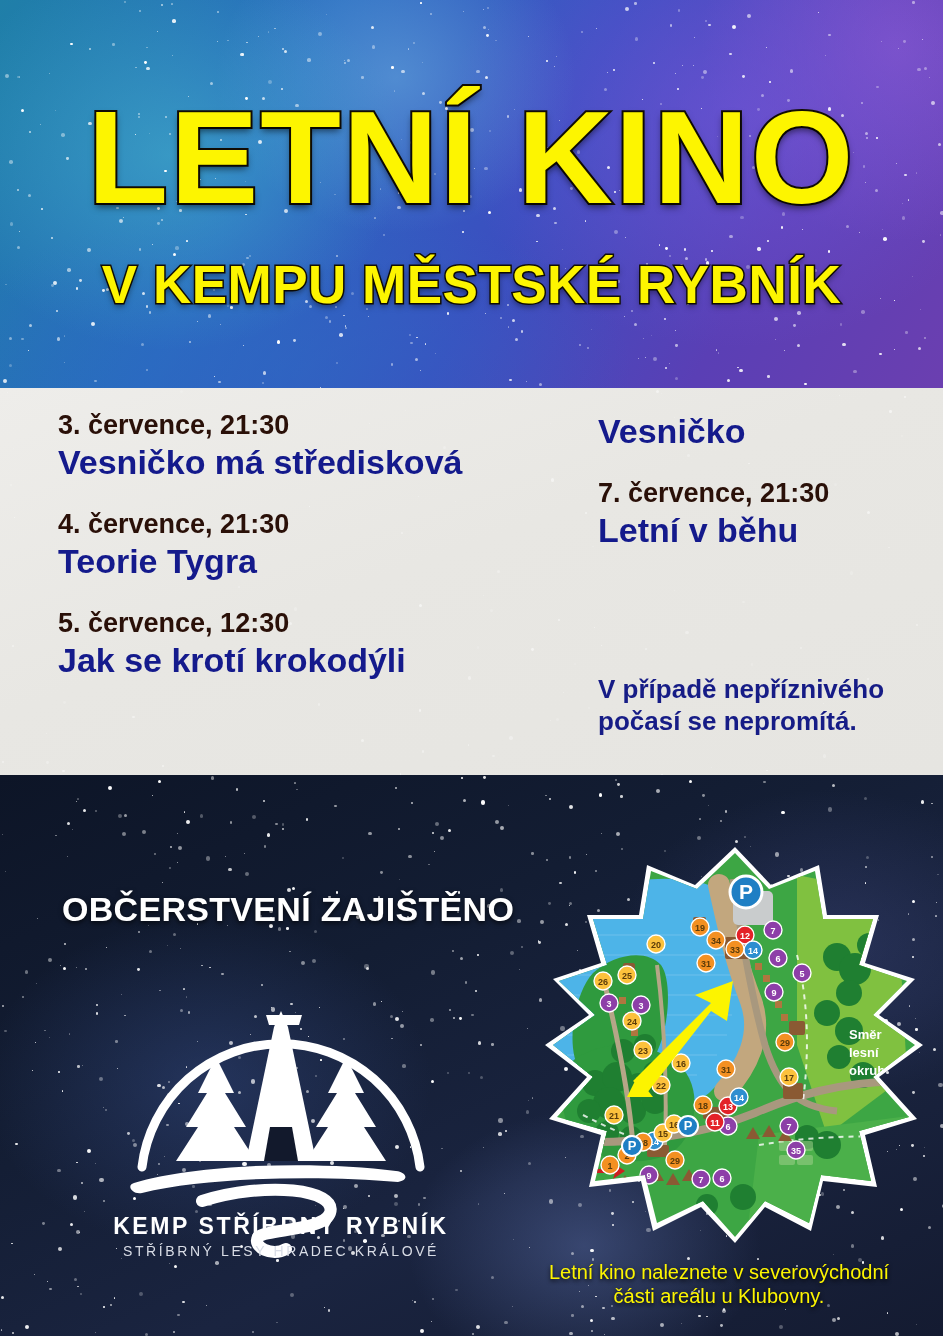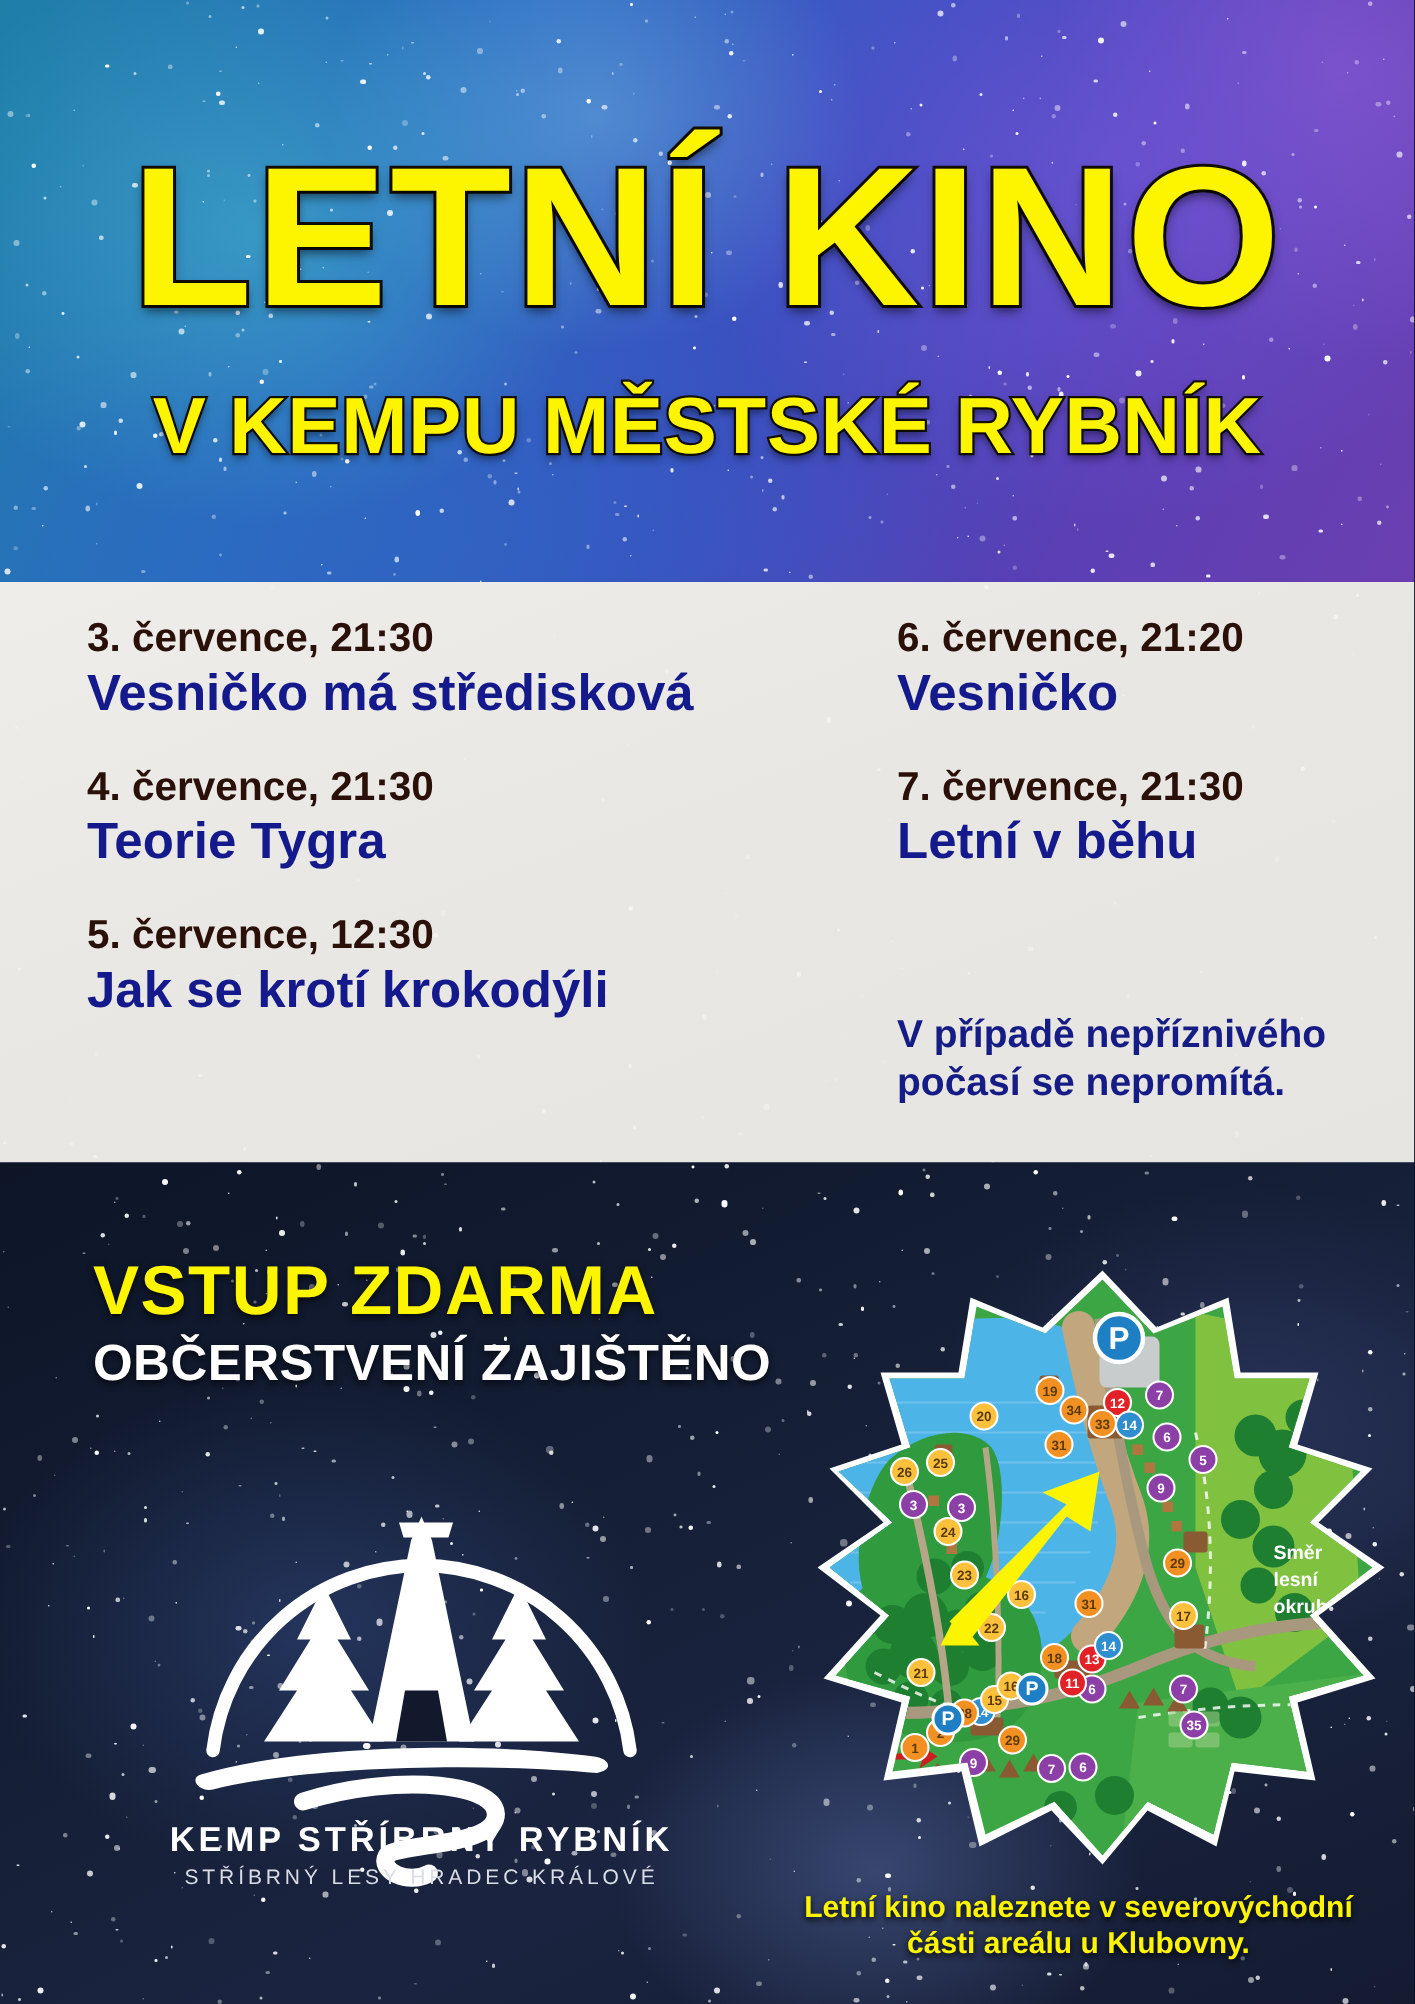--- a/index.html
+++ b/index.html
@@ -114,21 +114,21 @@
     font-size:14px;font-weight:normal;color:#d9dde6;letter-spacing:2.6px;
     white-space:nowrap;
   }
 
   
   .map{position:absolute;left:497px;top:70px;width:446px;height:400px;}
   .map svg{display:block;}
 
   .map-caption{
     position:absolute;left:495px;top:485px;width:448px;
-    text-align:center;font-size:20px;font-weight:bold;color:#fdf500;
+    text-align:center;font-size:20px;font-weight:normal;color:#fdf500;
     line-height:1.22;
     text-shadow:0 2px 4px rgba(0,0,0,.85);
   }
 </style>
 </head>
 <body>
 
 <div class="poster">
 
   <div class="header">
@@ -662,21 +662,20 @@
         <div class="show-title">Teorie Tygra</div>
       </div>
       <div class="show">
         <div class="show-date">5. července, 12:30</div>
         <div class="show-title">Jak se krotí krokodýli</div>
       </div>
     </div>
 
     <div class="col col-right">
       <div class="show">
-        <div class="show-date">6. července, 21:20</div>
         <div class="show-title">Vesničko</div>
       </div>
       <div class="show">
         <div class="show-date">7. července, 21:30</div>
         <div class="show-title">Letní v běhu</div>
       </div>
     </div>
 
     <div class="note">
       <div>V případě nepříznivého</div>
@@ -1301,21 +1300,20 @@
         <i style="left:289.2px;top:444.4px;width:4.0px;height:4.0px;opacity:0.30;"></i>
         <i style="left:95.0px;top:387.5px;width:1.2px;height:1.2px;opacity:0.38;"></i>
         <i style="left:229.9px;top:46.2px;width:2.6px;height:2.6px;opacity:0.52;"></i>
         <i style="left:393.9px;top:418.9px;width:4.4px;height:4.4px;opacity:0.68;"></i>
         <i style="left:907.7px;top:138.3px;width:1.4px;height:1.4px;opacity:0.53;"></i>
         <i style="left:656.0px;top:14.2px;width:4.3px;height:4.3px;opacity:0.64;"></i>
         <i style="left:227.0px;top:149.7px;width:0.9px;height:0.9px;opacity:0.67;"></i>
         <i style="left:461.2px;top:2.0px;width:1.9px;height:1.9px;opacity:0.99;"></i>
       </div>
 
-    <div class="vstup">VSTUP ZDARMA</div>
     <div class="obcerstveni">OBČERSTVENÍ ZAJIŠTĚNO</div>
 
     <div class="logo">
       <svg viewBox="0 0 350 300" aria-hidden="true">
 
         <path d="M36 192 A140 140 0 0 1 314 192" fill="none" stroke="#ffffff" stroke-width="9" stroke-linecap="round"></path>
 
         <path d="M110 82 L128 118 L119 118 L140 152 L128 152 L150 186 L70 186 L92 152 L80 152 L101 118 L92 118 Z" fill="#ffffff"></path>
 
         <path d="M240 82 L258 118 L249 118 L270 152 L258 152 L280 186 L200 186 L222 152 L210 152 L231 118 L222 118 Z" fill="#ffffff"></path>

